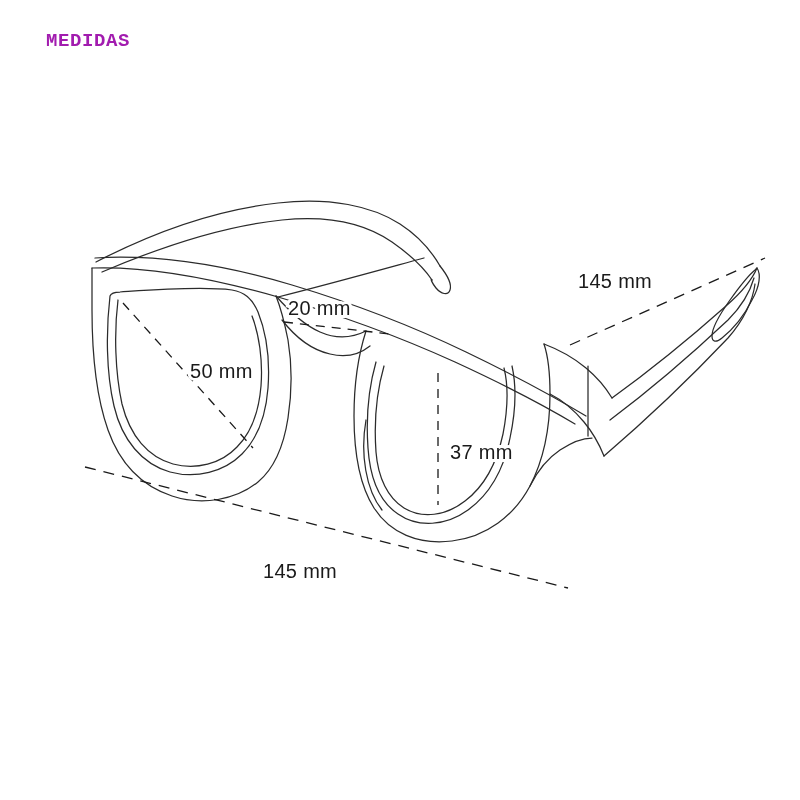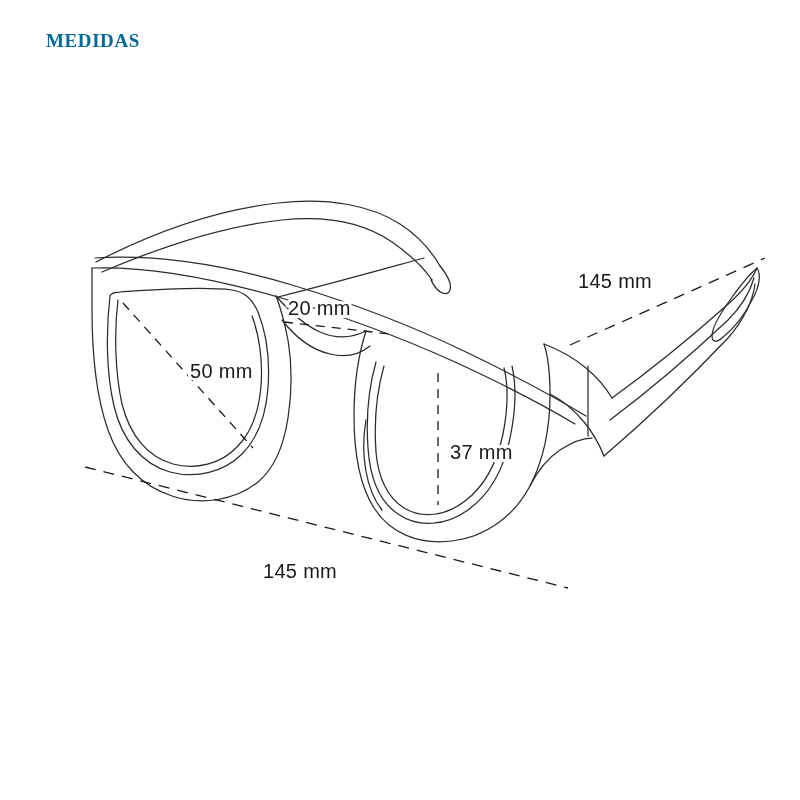--- a/index.html
+++ b/index.html
@@ -14,22 +14,22 @@
     font-family: "Liberation Sans", sans-serif;
     overflow: hidden;
   }
   #page-title {
     position: absolute;
     left: 46px;
     top: 30px;
     font-size: 19px;
     font-weight: bold;
     letter-spacing: 0.6px;
-    color: #0369a1;
-    font-family: Liberation Serif, serif;
+    color: #a21caf;
+    font-family: Liberation Mono, monospace;
   }
   #diagram-canvas {
     position: absolute;
     left: 0;
     top: 0;
     width: 800px;
     height: 800px;
   }
   .dim-label {
     font-family: "Liberation Sans", sans-serif;

